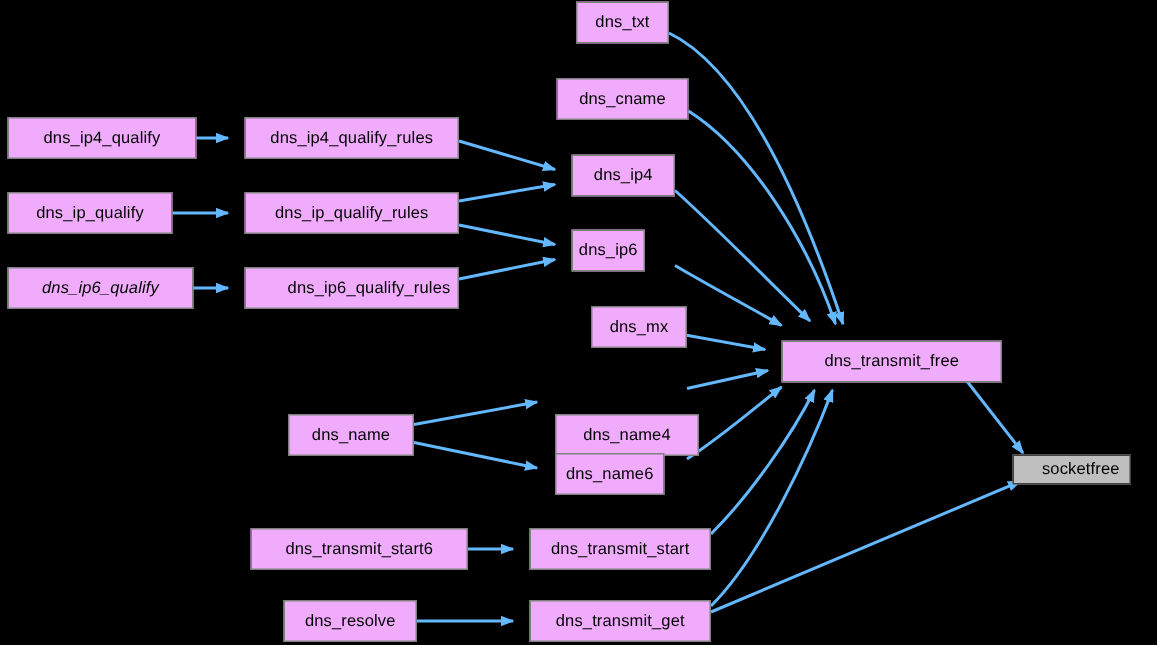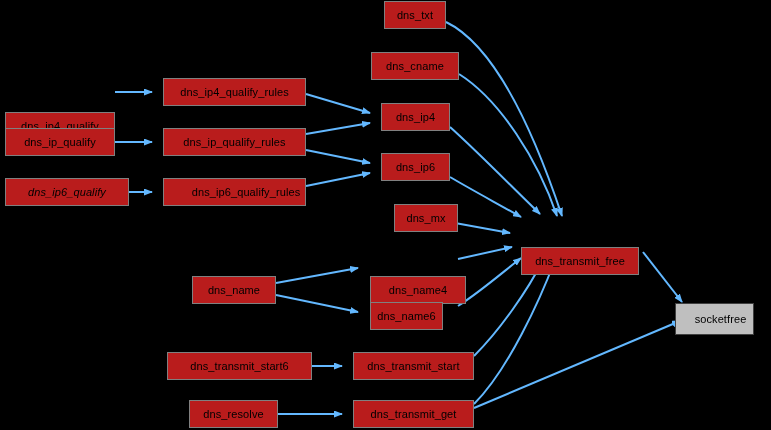--- a/index.html
+++ b/index.html
@@ -19,21 +19,21 @@
     position: absolute;
     left: 0; top: 0;
     width: 771px;
     height: 430px;
     pointer-events: none;
   }
   .node {
     position: absolute;
     box-sizing: border-box;
     border: 1px solid #808080;
-    background: #b91c1c;
+    background: #f0abfc;
     color: #000000;
     font-size: 11px;
     line-height: 1;
     display: flex;
     align-items: center;
     justify-content: center;
     white-space: nowrap;
     letter-spacing: 0.1px;
   }
   .node.highlight {
@@ -74,33 +74,33 @@
         <path d="M474,356 C500,330 528,290 543,260" fill="none" stroke="#63b8ff" stroke-width="2" marker-end="url(#arrowhead)"></path>
         <path d="M474,404 C508,370 540,300 555,260" fill="none" stroke="#63b8ff" stroke-width="2" marker-end="url(#arrowhead)"></path>
         <path d="M643,252 L682,302" fill="none" stroke="#63b8ff" stroke-width="2" marker-end="url(#arrowhead)"></path>
         <path d="M474,408 L680,321" fill="none" stroke="#63b8ff" stroke-width="2" marker-end="url(#arrowhead)"></path>
       </g>
   </svg>
 
   <div id="nodes-group">
       <div class="node" style="left: 384px; top: 1px; width: 62px; height: 28px;">dns_txt</div>
       <div class="node" style="left: 371px; top: 52px; width: 88px; height: 28px;">dns_cname</div>
-      <div class="node" style="left: 5px; top: 78px; width: 110px; height: 28px; margin-top: 34px;">dns_ip4_qualify</div>
+      <div class="node" style="left: 5px; top: 78px; width: 126px; height: 28px;">dns_ip4_qualify</div>
       <div class="node" style="left: 163px; top: 78px; width: 143px; height: 28px;">dns_ip4_qualify_rules</div>
       <div class="node" style="left: 381px; top: 103px; width: 69px; height: 28px;">dns_ip4</div>
       <div class="node" style="left: 5px; top: 128px; width: 110px; height: 28px;">dns_ip_qualify</div>
       <div class="node" style="left: 163px; top: 128px; width: 143px; height: 28px;">dns_ip_qualify_rules</div>
-      <div class="node" style="left: 381px; top: 153px; width: 69px; height: 28px;">dns_ip6</div>
+      <div class="node" style="left: 381px; top: 153px; width: 49px; height: 28px;">dns_ip6</div>
       <div class="node" style="left: 5px; top: 178px; width: 124px; height: 28px; font-style: italic;">dns_ip6_qualify</div>
       <div class="node" style="left: 163px; top: 178px; width: 143px; height: 28px; padding-left: 23px;">dns_ip6_qualify_rules</div>
       <div class="node" style="left: 380px; top: 204px; width: 64px; height: 28px; margin-left: 14px;">dns_mx</div>
-      <div class="node" style="left: 521px; top: 227px; width: 118px; height: 28px; margin-top: 20px;">dns_transmit_free</div>
+      <div class="node" style="left: 521px; top: 227px; width: 147px; height: 28px;">dns_transmit_free</div>
       <div class="node" style="left: 370px; top: 252px; width: 96px; height: 28px; margin-top: 24px;">dns_name4</div>
       <div class="node" style="left: 192px; top: 276px; width: 84px; height: 28px;">dns_name</div>
-      <div class="node highlight" style="left: 675px; top: 303px; width: 79px; height: 32px; padding-left: 12px;">socketfree</div>
+      <div class="node highlight" style="left: 675px; top: 303px; width: 79px; height: 20px; padding-left: 12px;">socketfree</div>
       <div class="node" style="left: 370px; top: 302px; width: 73px; height: 28px;">dns_name6</div>
       <div class="node" style="left: 167px; top: 352px; width: 145px; height: 28px;">dns_transmit_start6</div>
       <div class="node" style="left: 353px; top: 352px; width: 121px; height: 28px;">dns_transmit_start</div>
       <div class="node" style="left: 189px; top: 400px; width: 89px; height: 28px;">dns_resolve</div>
       <div class="node" style="left: 353px; top: 400px; width: 121px; height: 28px;">dns_transmit_get</div>
     </div>
 
 </div>
 
 </body></html>

